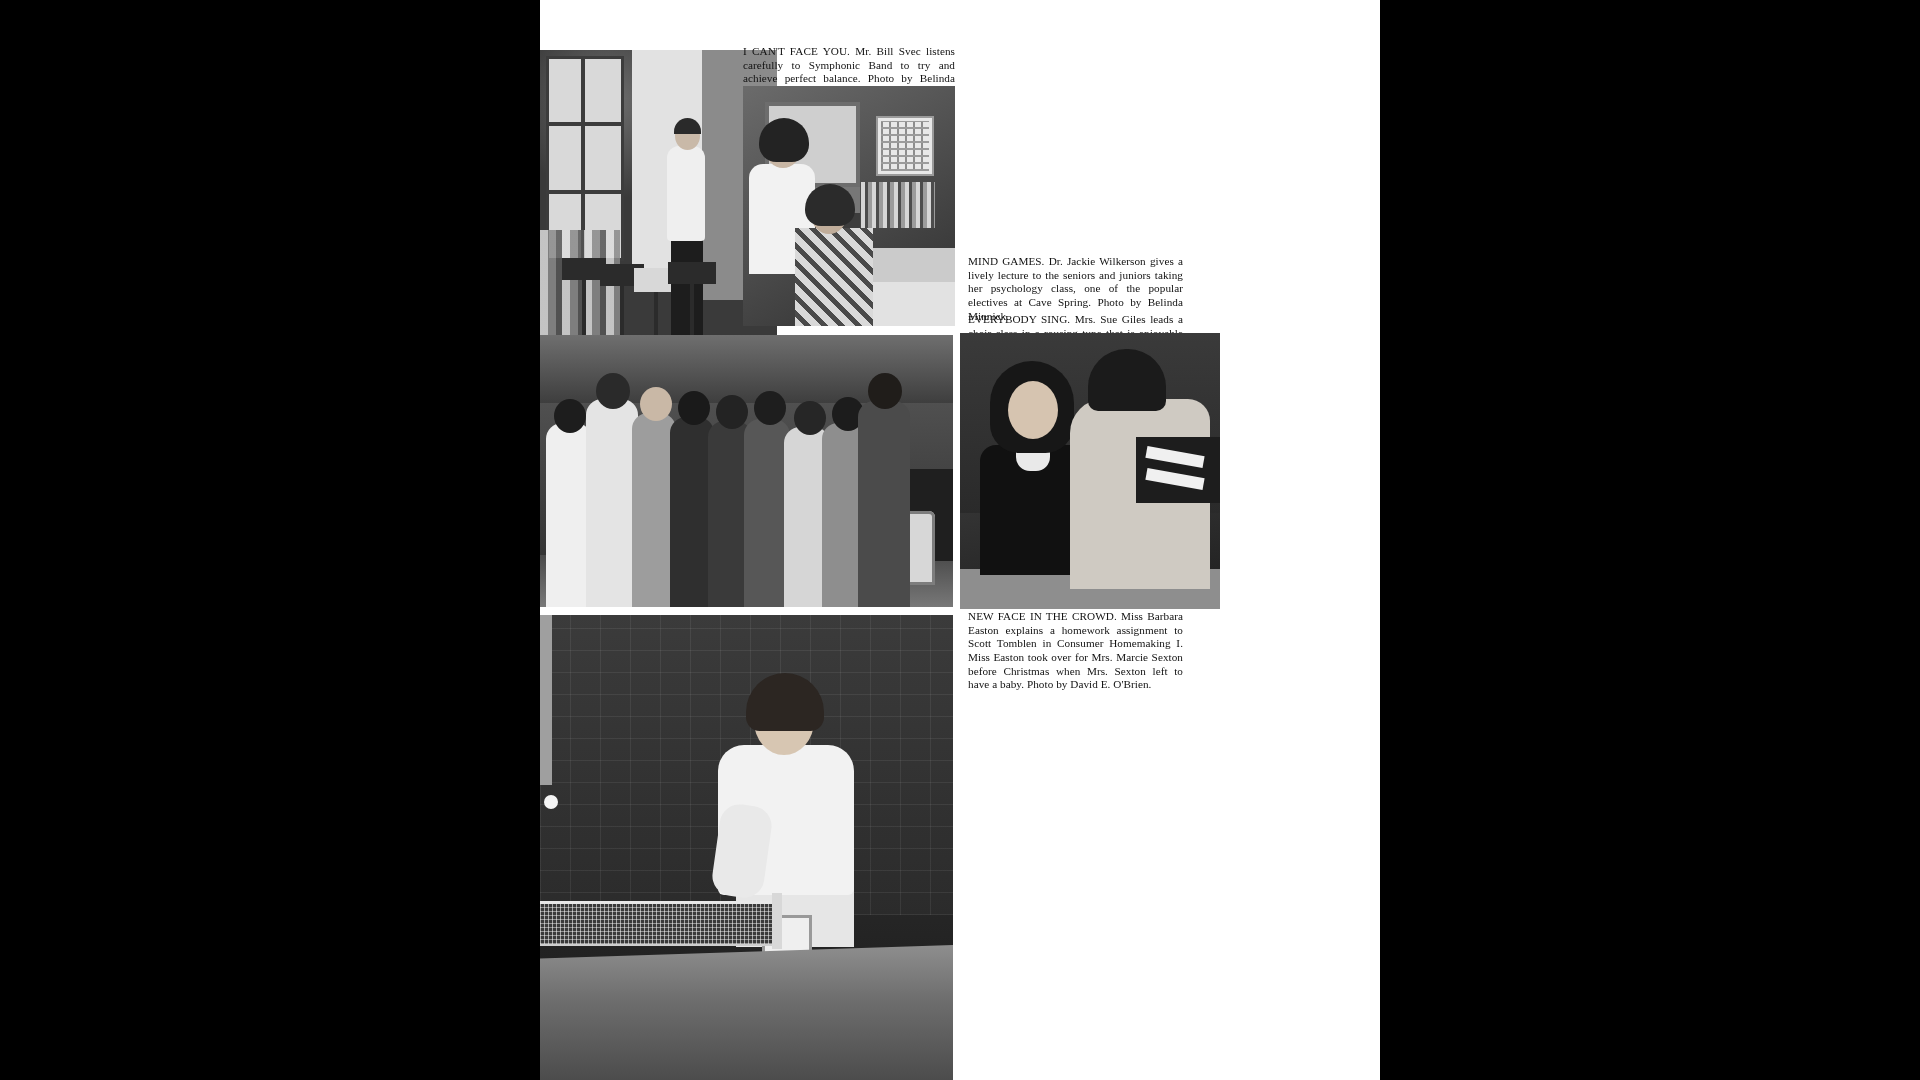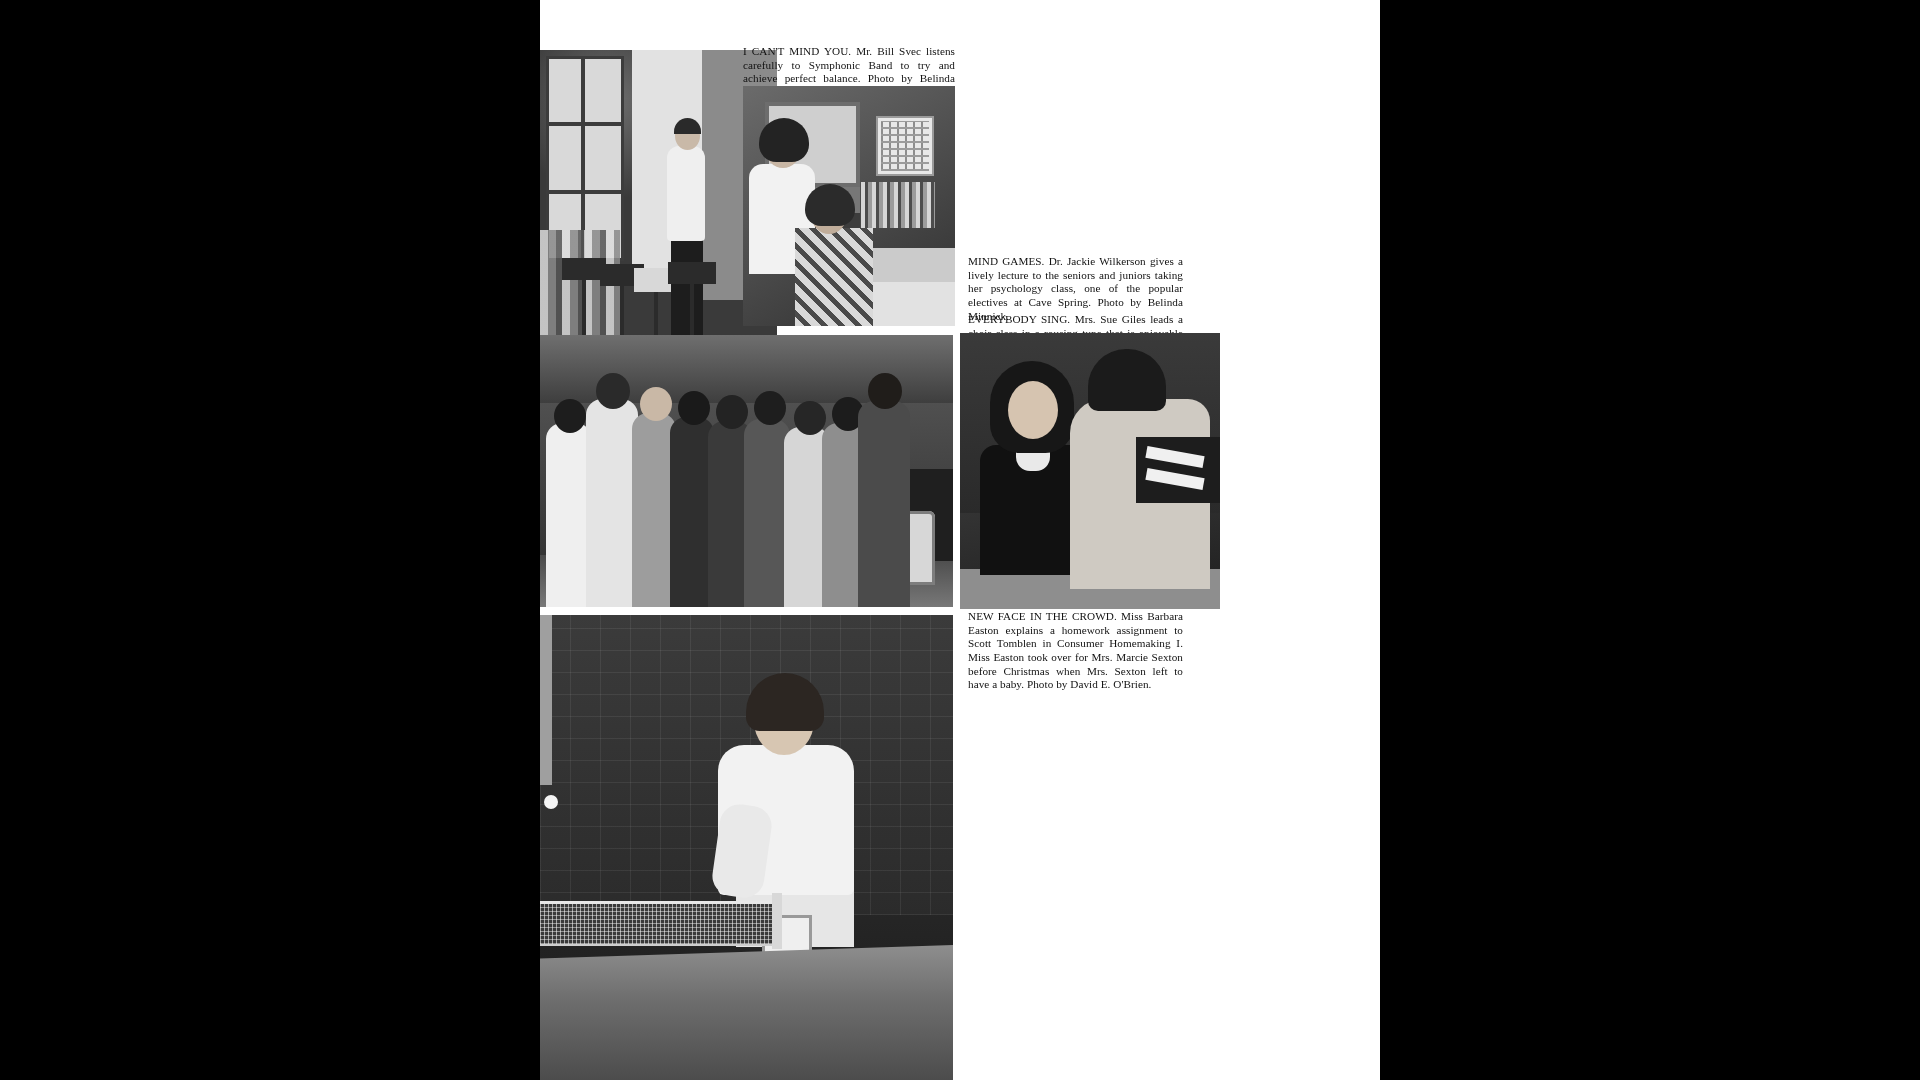--- a/index.html
+++ b/index.html
@@ -319,21 +319,21 @@
       <div class="stand" style="left:94px;top:218px;width:44px;height:24px;background:#d8d8d8;"></div>
       <div class="conductor-legs"></div>
       <div class="conductor-body"></div>
       <div class="conductor-head"></div>
       <div class="conductor-hair"></div>
       <div class="stand" style="left:150px;top:230px;width:4px;height:70px;"></div>
       <div class="stand" style="left:128px;top:212px;width:48px;height:22px;"></div>
     </div>
 
     <div class="caption" id="cap-1" style="left:203px; top:45px; width:212px;">
-      <span class="lead">I CAN'T MIND YOU.</span>
+      <span class="lead">I CAN'T FACE YOU.</span>
       <span>Mr. Bill Svec listens carefully to Symphonic Band to try and achieve perfect balance. Photo by Belinda Minnick.</span>
     </div>
 
     <div class="photo" id="photo-psych">
       <div class="board"></div>
       <div class="shelf"></div>
       <div class="poster">
           <div class="dots"></div>
         </div>
       <div class="books"></div>

